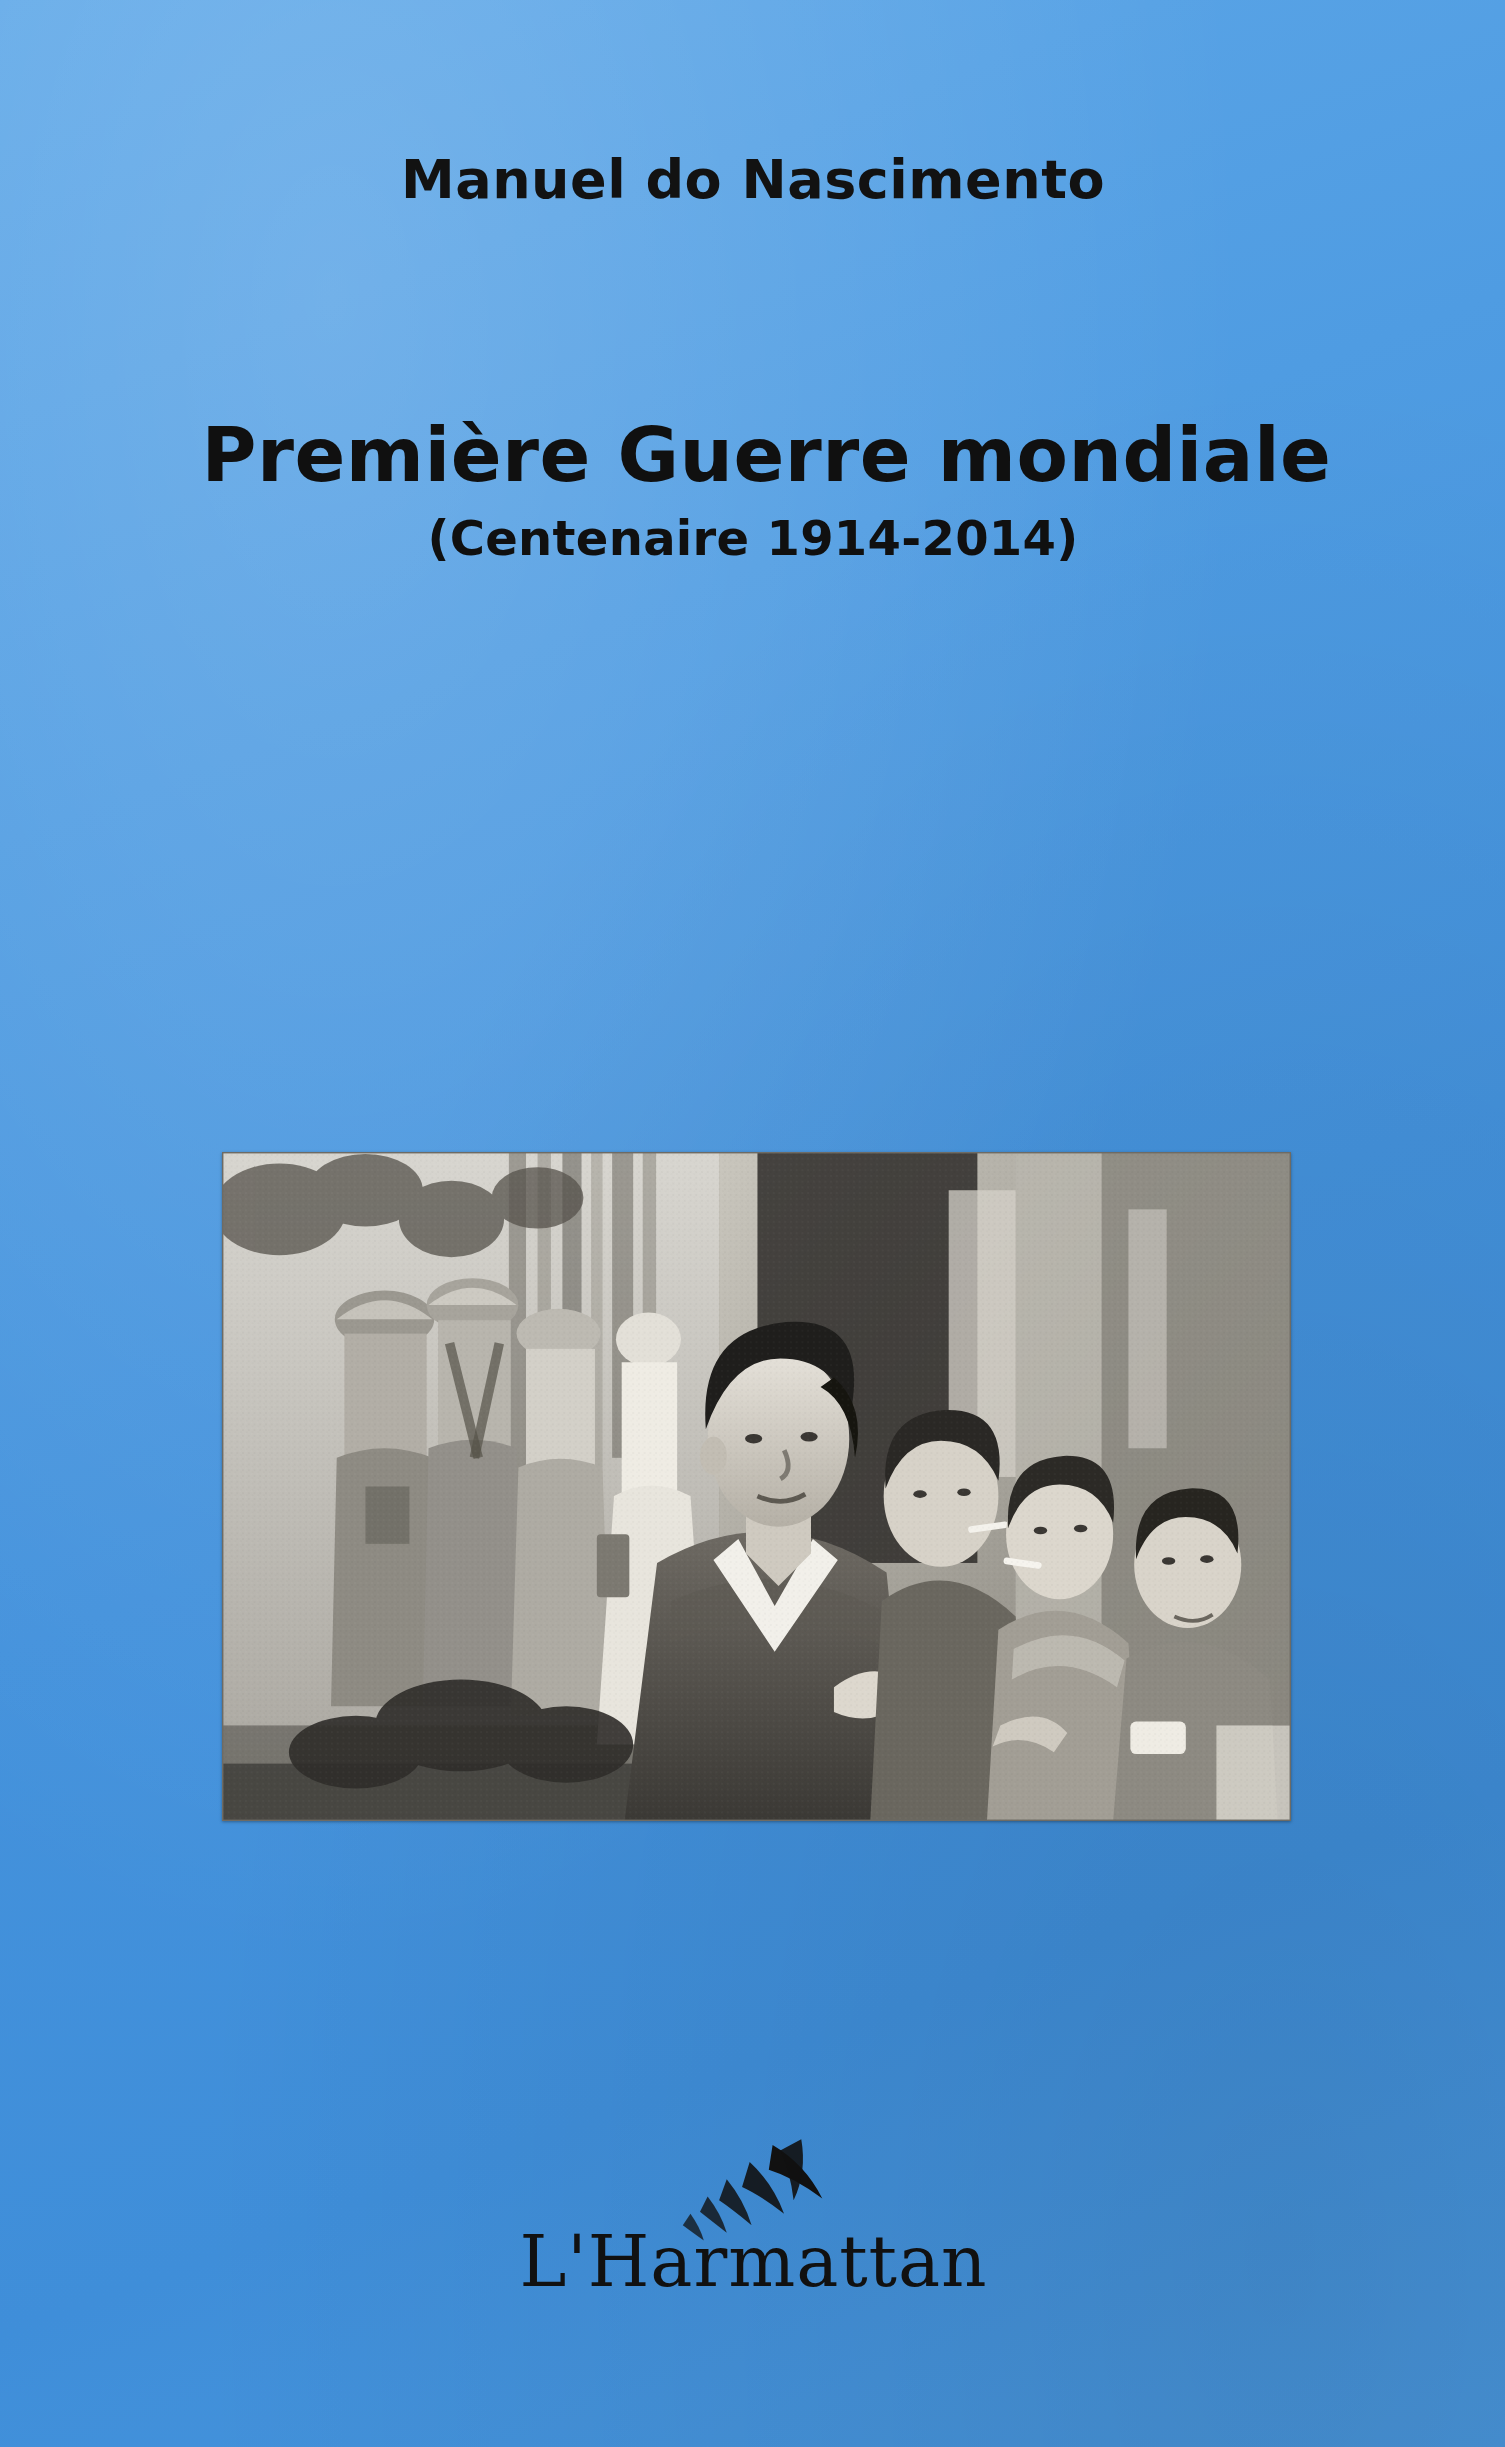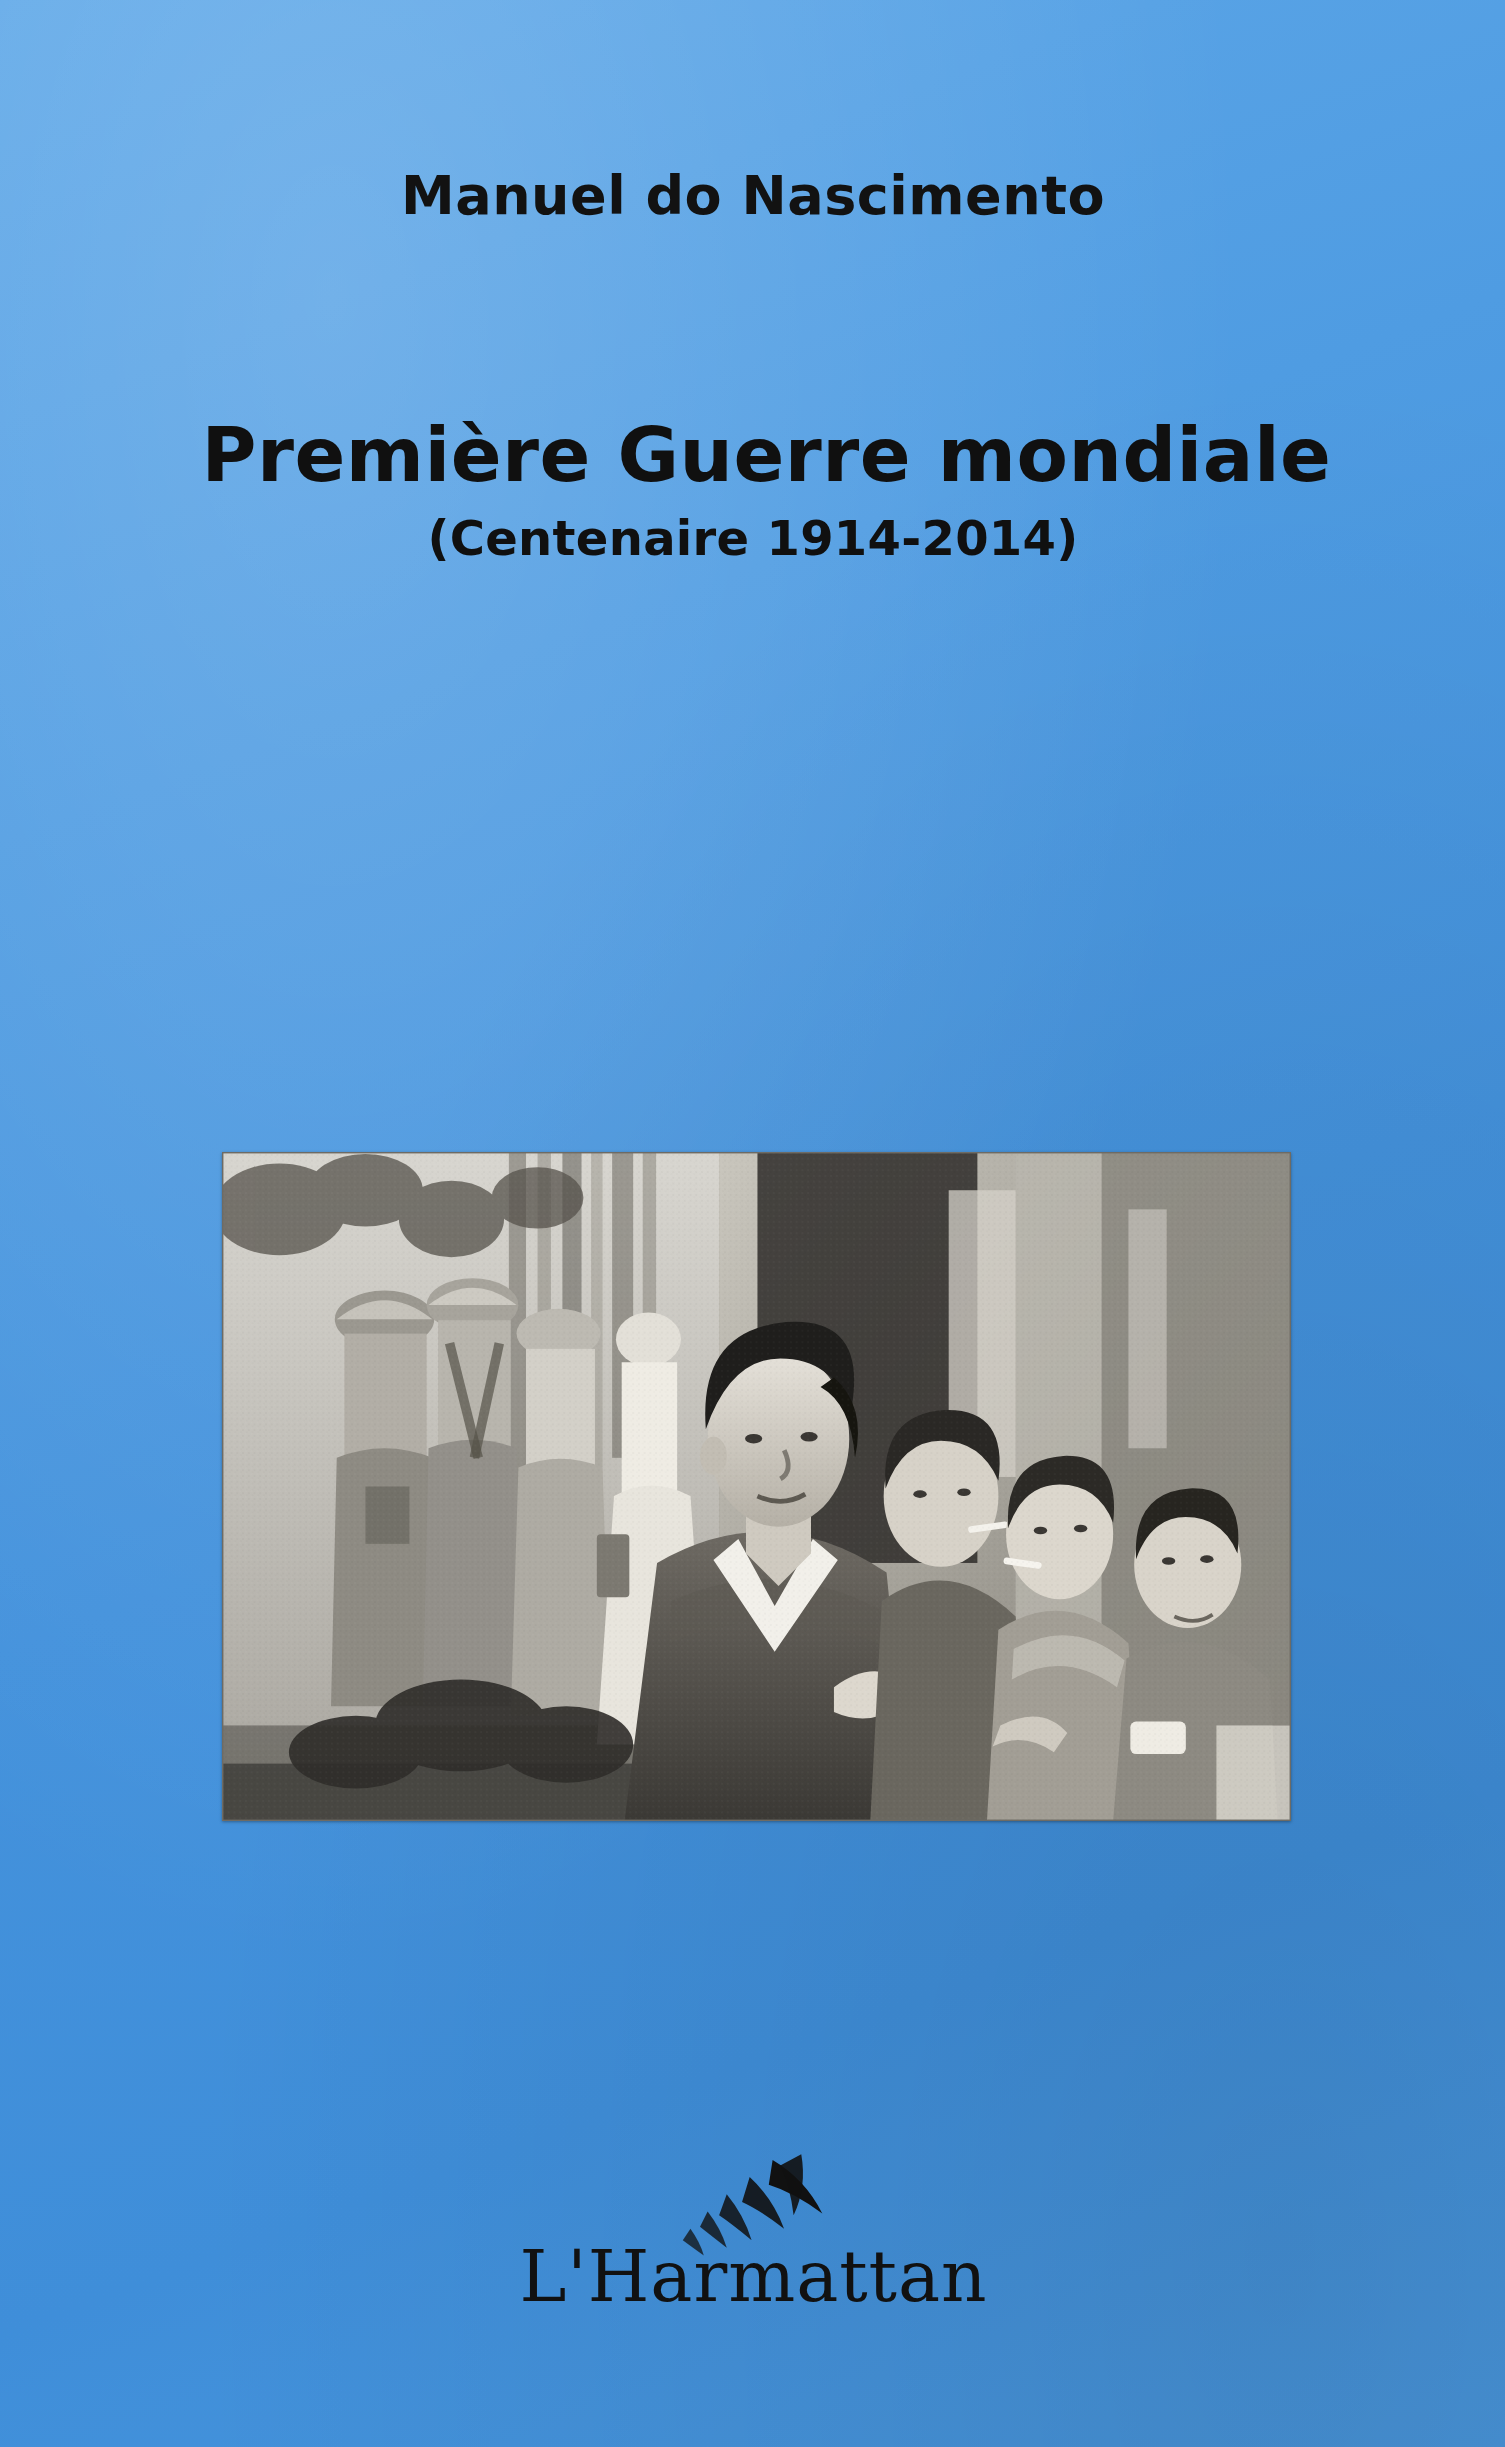--- a/index.html
+++ b/index.html
@@ -38,21 +38,20 @@
   .author {
     position: absolute;
     top: 148px;
     left: 0;
     width: 100%;
     text-align: center;
     font-size: 54px;
     font-weight: 600;
     color: #121212;
     letter-spacing: 0.5px;
-    margin-top: 16px;
   }
   .title-block {
     position: absolute;
     top: 416px;
     left: 0;
     width: 100%;
     text-align: center;
   }
   .title-main {
     font-size: 75px;
@@ -90,21 +89,21 @@
     overflow: hidden;
     box-shadow: 0 1px 2.9px rgba(0,0,0,0.35);
   }
   .photo svg {
     display: block;
     width: 100%;
     height: 100%;
   }
   .publisher {
     position: absolute;
-    bottom: 113px;
+    bottom: 128px;
     left: 0;
     width: 100%;
     text-align: center;
   }
   .publisher svg {
     display: block;
     margin: 0 auto;
   }
   .pub-name {
     position: absolute;

